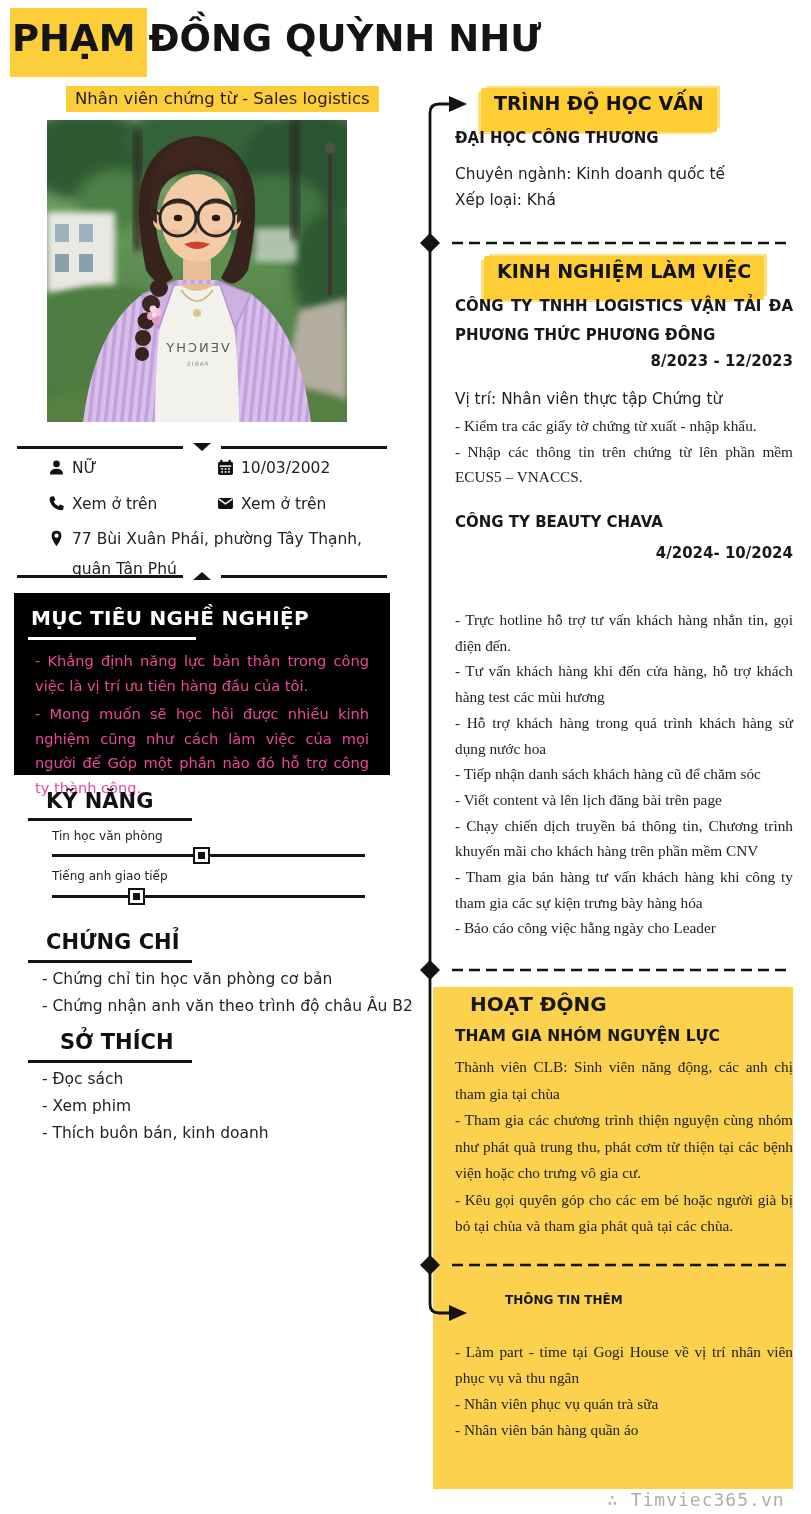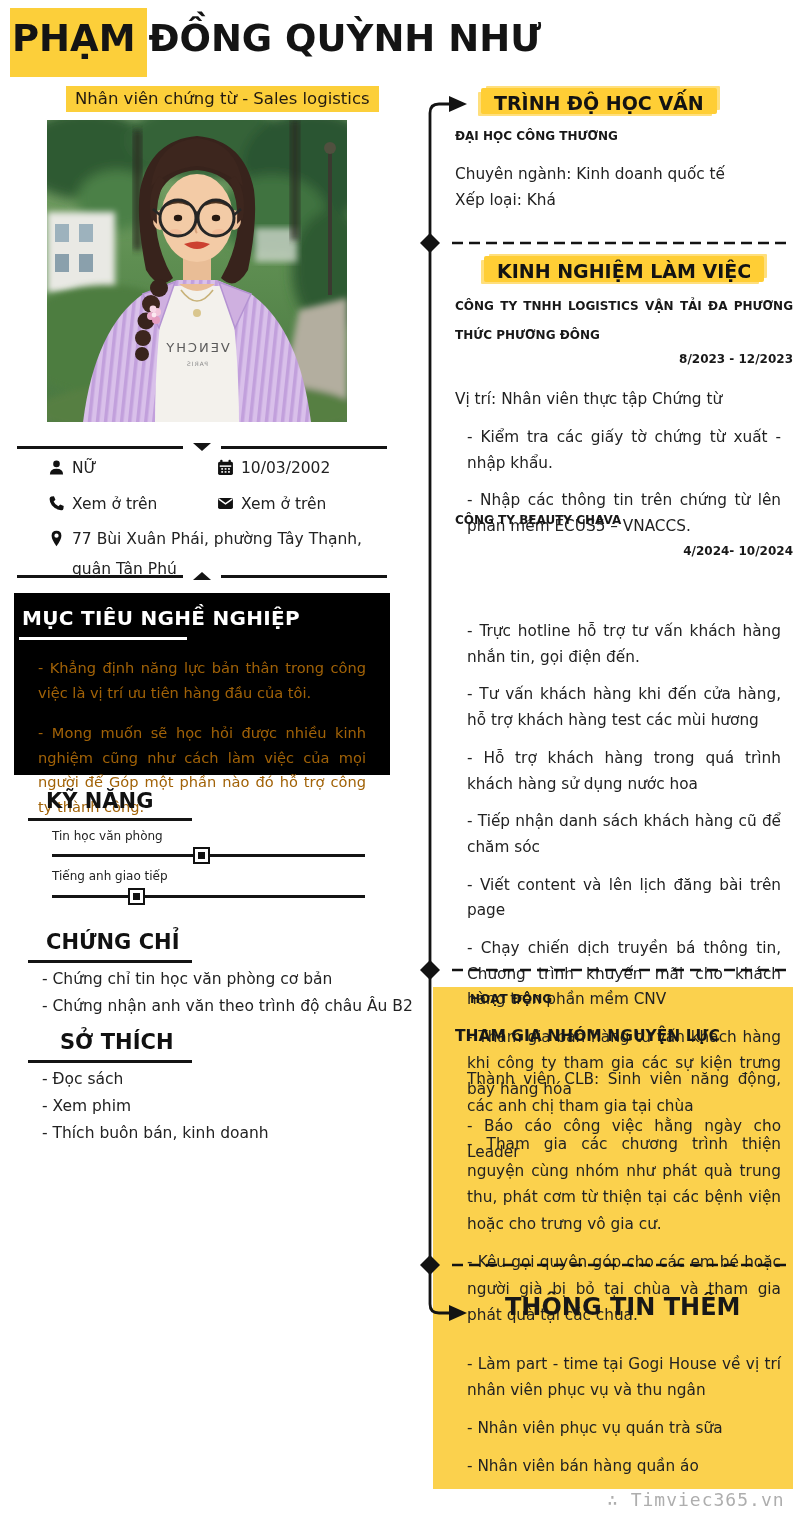--- a/index.html
+++ b/index.html
@@ -25,43 +25,43 @@
   .tri-up{width:0;height:0;border-left:9px solid transparent;border-right:9px solid transparent;
           border-bottom:8px solid #141414;}
 
   
   .info-item{position:absolute;font-size:15.5px;color:#222;white-space:nowrap;}
   .info-icon{position:absolute;width:17px;height:17px;}
   .info-icon svg{display:block;}
 
   
   .obj-box{position:absolute;left:14px;top:593px;width:376px;height:182px;background:#000;
-           color:#fff;padding:13px 8px;box-sizing:border-box;}
+           color:#fff;padding:13px 17px;box-sizing:border-box;}
   .obj-title{font-size:20px;font-weight:bold;letter-spacing:.3px;}
   .obj-rule{width:168px;height:3px;background:#fff;margin:7px 0 9px -3px;}
-  .obj-box p{margin:16px;font-size:14.6px;line-height:24.5px;text-align:justify;color:#a16207;}
+  .obj-box p{margin:4px;font-size:14.6px;line-height:24.5px;text-align:justify;color:#ec4899;}
 
   
   .sec-title{position:absolute;font-size:21px;font-weight:bold;color:#111;white-space:nowrap;}
   .sec-rule{position:absolute;left:28px;width:164px;height:3px;background:#141414;}
   .skill-label{position:absolute;left:52px;font-size:12px;color:#222;}
   .skill-line{position:absolute;left:52px;width:313px;height:3px;background:#141414;}
   .skill-marker{position:absolute;top:-7px;width:13px;height:13px;background:#fff;
                 border:2.5px solid #111;box-sizing:content-box;display:flex;align-items:center;justify-content:center;}
   .skill-marker::after{content:"";width:7px;height:7px;background:#111;display:block;}
   .plain-list{position:absolute;font-size:15.5px;line-height:27px;color:#222;}
   .plain-list div{white-space:nowrap;}
 
   
   .r-hl{position:absolute;background:#FFCE35;font-size:19px;font-weight:bold;color:#131313;
-        padding:4px 13px 0;white-space:nowrap;border-radius:2px;
+        padding:4px 13px 18px;white-space:nowrap;border-radius:2px;
         box-shadow:4px -3px 0 -1px rgba(255,206,53,.65), -4px 3px 0 -1px rgba(255,206,53,.65);}
-  .r-bold{position:absolute;font-size:12px;font-weight:bold;color:#181818;}
+  .r-bold{position:absolute;font-size:15px;font-weight:bold;color:#181818;}
   .r-text{position:absolute;font-size:15.3px;color:#222;line-height:25.7px;}
-  .r-text p{margin:12px;text-align:justify;}
+  .r-text p{margin:0;text-align:justify;font-family:Liberation Serif, serif;}
   .r-right{text-align:right;}
   .justify2{text-align:justify;line-height:29px;}
 
   .act-box{position:absolute;left:433px;top:987px;width:360px;height:502px;background:#FBD14D;}
 
   .rail-svg{position:absolute;left:0;top:0;pointer-events:none;}
 
   .watermark{position:absolute;left:607px;top:1489px;font-family:"DejaVu Sans Mono","Liberation Mono",monospace;
              font-size:18px;color:#aeaeae;letter-spacing:1px;white-space:nowrap;}
 </style>
@@ -282,29 +282,29 @@
     <p>- Trực hotline hỗ trợ tư vấn khách hàng nhắn tin, gọi điện đến.</p>
     <p>- Tư vấn khách hàng khi đến cửa hàng, hỗ trợ khách hàng test các mùi hương</p>
     <p>- Hỗ trợ khách hàng trong quá trình khách hàng sử dụng nước hoa</p>
     <p>- Tiếp nhận danh sách khách hàng cũ để chăm sóc</p>
     <p>- Viết content và lên lịch đăng bài trên page</p>
     <p>- Chạy chiến dịch truyền bá thông tin, Chương trình khuyến mãi cho khách hàng trên phần mềm CNV</p>
     <p>- Tham gia bán hàng tư vấn khách hàng khi công ty tham gia các sự kiện trưng bày hàng hóa</p>
     <p>- Báo cáo công việc hằng ngày cho Leader</p>
   </div>
 
-  <div class="r-bold" style="left:470px;top:992px;font-size:12px">HOẠT ĐỘNG</div>
+  <div class="r-bold" style="left:470px;top:992px;font-size:20px">HOẠT ĐỘNG</div>
   <div class="r-bold" style="left:455px;top:1027px;font-size:15.5px">THAM GIA NHÓM NGUYỆN LỰC</div>
   <div class="r-text" style="left:455px;top:1054px;width:338px;line-height:26.5px">
     <p>Thành viên CLB: Sinh viên năng động, các anh chị tham gia tại chùa</p>
     <p>- Tham gia các chương trình thiện nguyện cùng nhóm như phát quà trung thu, phát cơm từ thiện tại các bệnh viện hoặc cho trưng vô gia cư.</p>
     <p>- Kêu gọi quyên góp cho các em bé hoặc người già bị bỏ tại chùa và tham gia phát quà tại các chùa.</p>
   </div>
 
-  <div class="r-bold" style="left:505px;top:1293px;font-size:24px">THÔNG TIN THÊM</div>
+  <div class="r-bold" style="left:505px;top:1293px;font-size:12px">THÔNG TIN THÊM</div>
   <div class="r-text" style="left:455px;top:1339px;width:338px;line-height:26px">
     <p>- Làm part - time tại Gogi House về vị trí nhân viên phục vụ và thu ngân</p>
     <p>- Nhân viên phục vụ quán trà sữa</p>
     <p>- Nhân viên bán hàng quần áo</p>
   </div>
 
   <svg class="rail-svg" width="811" height="1514" viewBox="0 0 811 1514">
     <path d="M450,104 H439 Q430,104 430,113 V1304 Q430,1313 439,1313 H450" fill="none" stroke="#131313" stroke-width="2.8"></path>
     <polygon points="449,96 449,112 467,104" fill="#131313"></polygon>
     <polygon points="449,1305 449,1321 467,1313" fill="#131313"></polygon>

